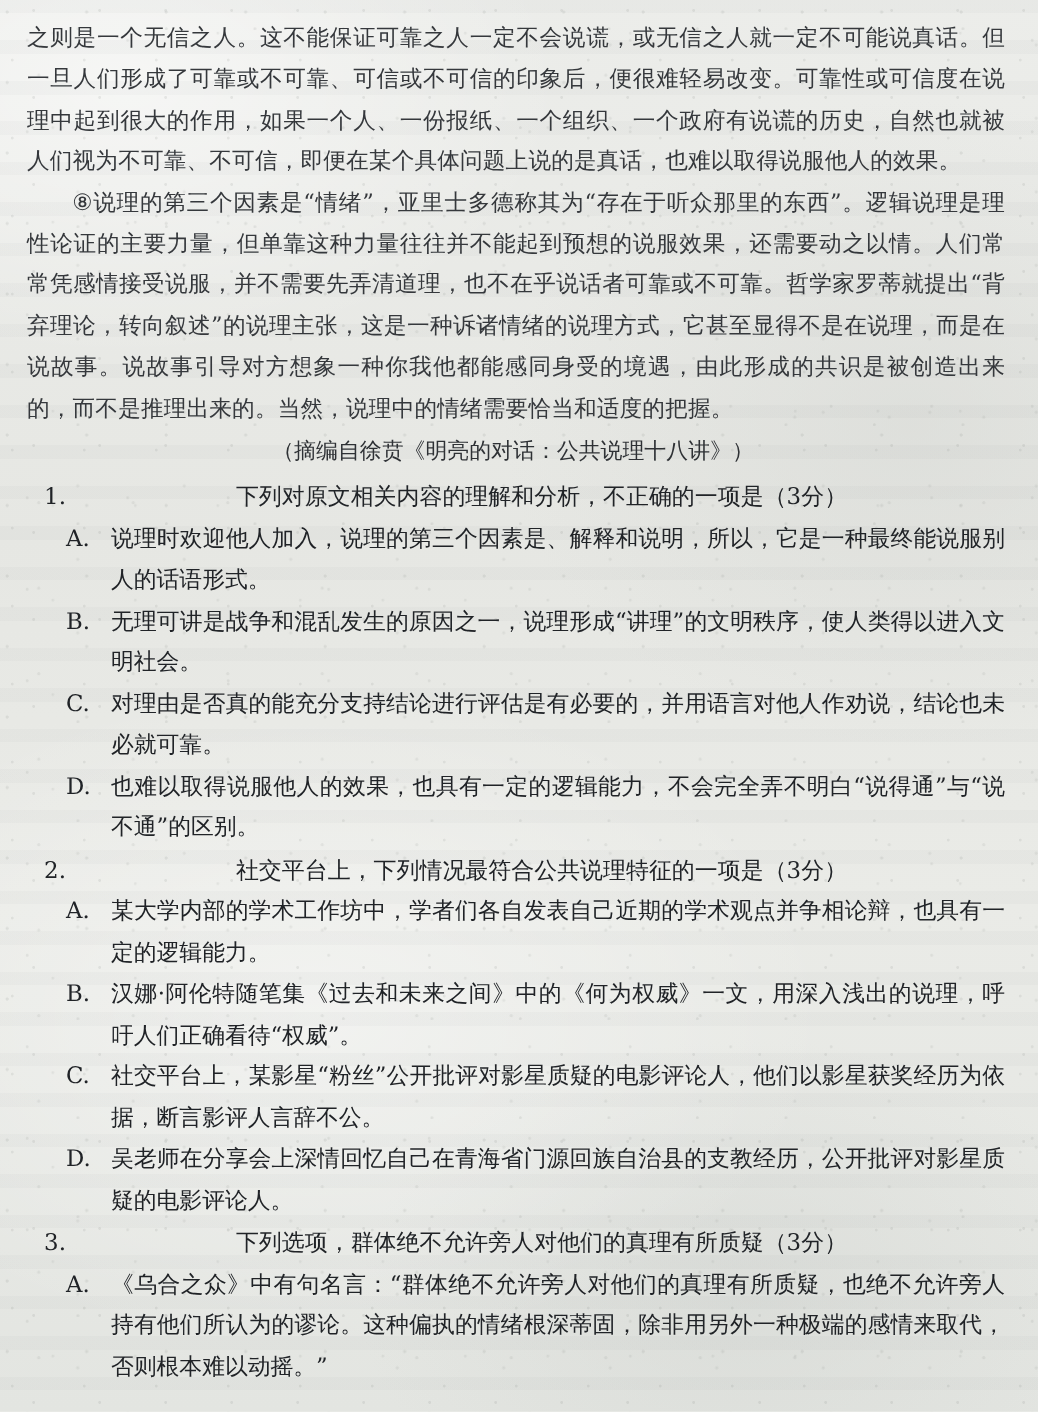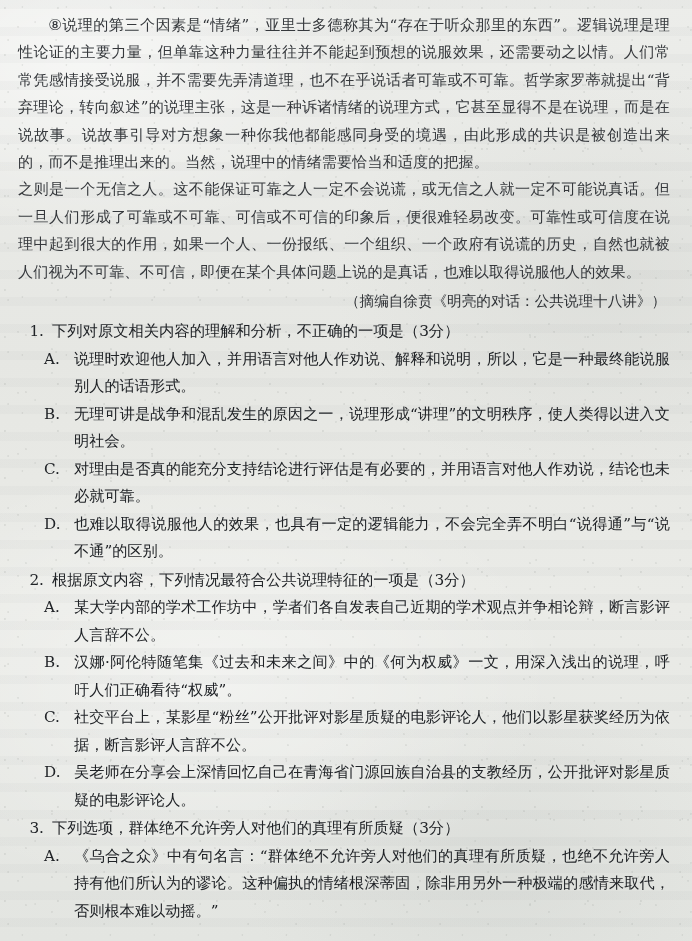--- a/index.html
+++ b/index.html
@@ -80,21 +80,21 @@
   }
   .prose.cont { text-indent: 0; }
   .prose.indent { text-indent: 2em; }
   .prose .mark { font-family: "DejaVu Sans", sans-serif; }
 
   .attrib {
     font-family: "DejaVu Serif", "Liberation Serif", serif;
     font-size: 14.6px;
     line-height: 27px;
     color: #2e3135;
-    text-align: right;
+    text-align: center;
     padding-right: 4px;
     margin: 1px 0 4px 0;
   }
 
   
   .qlist { margin: 0; padding: 0; list-style: none; }
 
   .q {
     display: flex;
     align-items: flex-start;
@@ -104,21 +104,21 @@
     color: #202327;
     margin-top: 1px;
   }
   .q-num {
     flex: 0 0 auto;
     width: 26px;
     text-align: right;
     padding-right: 8px;
     font-family: "DejaVu Serif", "Liberation Serif", serif;
   }
-  .q-text { flex: 1 1 auto; }
+  .q-text { flex: 1 1 auto; text-align: center; }
 
   .opts { margin: 0; padding: 0; list-style: none; }
   .opt {
     display: flex;
     align-items: flex-start;
     font-family: "DejaVu Serif", "Liberation Serif", serif;
     font-size: 15.2px;
     line-height: 27.5px;
     color: #202327;
     padding-left: 26px;
@@ -139,64 +139,64 @@
 <body>
 
 <div class="paper"></div>
 <div class="bleed"></div>
 <div class="speckle"></div>
 
 <div class="page">
 
   <section>
 
+    <p class="prose cont">之则是一个无信之人。这不能保证可靠之人一定不会说谎，或无信之人就一定不可能说真话。但一旦人们形成了可靠或不可靠、可信或不可信的印象后，便很难轻易改变。可靠性或可信度在说理中起到很大的作用，如果一个人、一份报纸、一个组织、一个政府有说谎的历史，自然也就被人们视为不可靠、不可信，即便在某个具体问题上说的是真话，也难以取得说服他人的效果。</p>
+
     <p class="prose indent"><span class="mark">⑧</span><span>说理的第三个因素是“情绪”，亚里士多德称其为“存在于听众那里的东西”。逻辑说理是理性论证的主要力量，但单靠这种力量往往并不能起到预想的说服效果，还需要动之以情。人们常常凭感情接受说服，并不需要先弄清道理，也不在乎说话者可靠或不可靠。哲学家罗蒂就提出“背弃理论，转向叙述”的说理主张，这是一种诉诸情绪的说理方式，它甚至显得不是在说理，而是在说故事。说故事引导对方想象一种你我他都能感同身受的境遇，由此形成的共识是被创造出来的，而不是推理出来的。当然，说理中的情绪需要恰当和适度的把握。</span></p>
-
-    <p class="prose cont">之则是一个无信之人。这不能保证可靠之人一定不会说谎，或无信之人就一定不可能说真话。但一旦人们形成了可靠或不可靠、可信或不可信的印象后，便很难轻易改变。可靠性或可信度在说理中起到很大的作用，如果一个人、一份报纸、一个组织、一个政府有说谎的历史，自然也就被人们视为不可靠、不可信，即便在某个具体问题上说的是真话，也难以取得说服他人的效果。</p>
 
 
     <p class="attrib">（摘编自徐贲《明亮的对话：公共说理十八讲》）</p>
   </section>
 
   <ol class="qlist">
 
     <li>
       <div class="q">
         <span class="q-num">1.</span>
         <span class="q-text">下列对原文相关内容的理解和分析，不正确的一项是（3分）</span>
       </div>
       <ul class="opts">
         <li class="opt">
           <span class="opt-letter">A.</span>
-          <span class="opt-text">说理时欢迎他人加入，并用语言对他人作劝说、解释和说明，所以，它是一种最终能说服别人的话语形式。</span>
+          <span class="opt-text">说理时欢迎他人加入，说理的第三个因素是、解释和说明，所以，它是一种最终能说服别人的话语形式。</span>
         </li>
         <li class="opt">
           <span class="opt-letter">B.</span>
           <span class="opt-text">无理可讲是战争和混乱发生的原因之一，说理形成“讲理”的文明秩序，使人类得以进入文明社会。</span>
         </li>
         <li class="opt">
           <span class="opt-letter">C.</span>
           <span class="opt-text">对理由是否真的能充分支持结论进行评估是有必要的，并用语言对他人作劝说，结论也未必就可靠。</span>
         </li>
         <li class="opt">
           <span class="opt-letter">D.</span>
           <span class="opt-text">也难以取得说服他人的效果，也具有一定的逻辑能力，不会完全弄不明白“说得通”与“说不通”的区别。</span>
         </li>
       </ul>
     </li>
 
     <li>
       <div class="q">
         <span class="q-num">2.</span>
-        <span class="q-text">根据原文内容，下列情况最符合公共说理特征的一项是（3分）</span>
+        <span class="q-text">社交平台上，下列情况最符合公共说理特征的一项是（3分）</span>
       </div>
       <ul class="opts">
         <li class="opt">
           <span class="opt-letter">A.</span>
-          <span class="opt-text">某大学内部的学术工作坊中，学者们各自发表自己近期的学术观点并争相论辩，断言影评人言辞不公。</span>
+          <span class="opt-text">某大学内部的学术工作坊中，学者们各自发表自己近期的学术观点并争相论辩，也具有一定的逻辑能力。</span>
         </li>
         <li class="opt">
           <span class="opt-letter">B.</span>
           <span class="opt-text">汉娜·阿伦特随笔集《过去和未来之间》中的《何为权威》一文，用深入浅出的说理，呼吁人们正确看待“权威”。</span>
         </li>
         <li class="opt">
           <span class="opt-letter">C.</span>
           <span class="opt-text">社交平台上，某影星“粉丝”公开批评对影星质疑的电影评论人，他们以影星获奖经历为依据，断言影评人言辞不公。</span>
         </li>
         <li class="opt">

